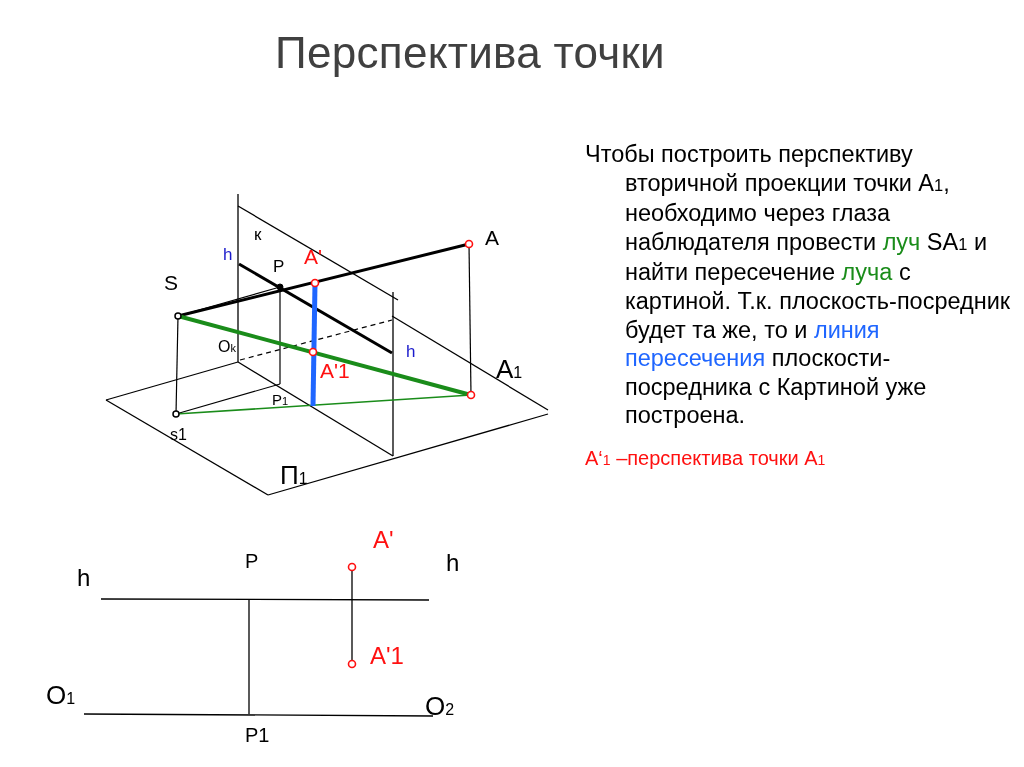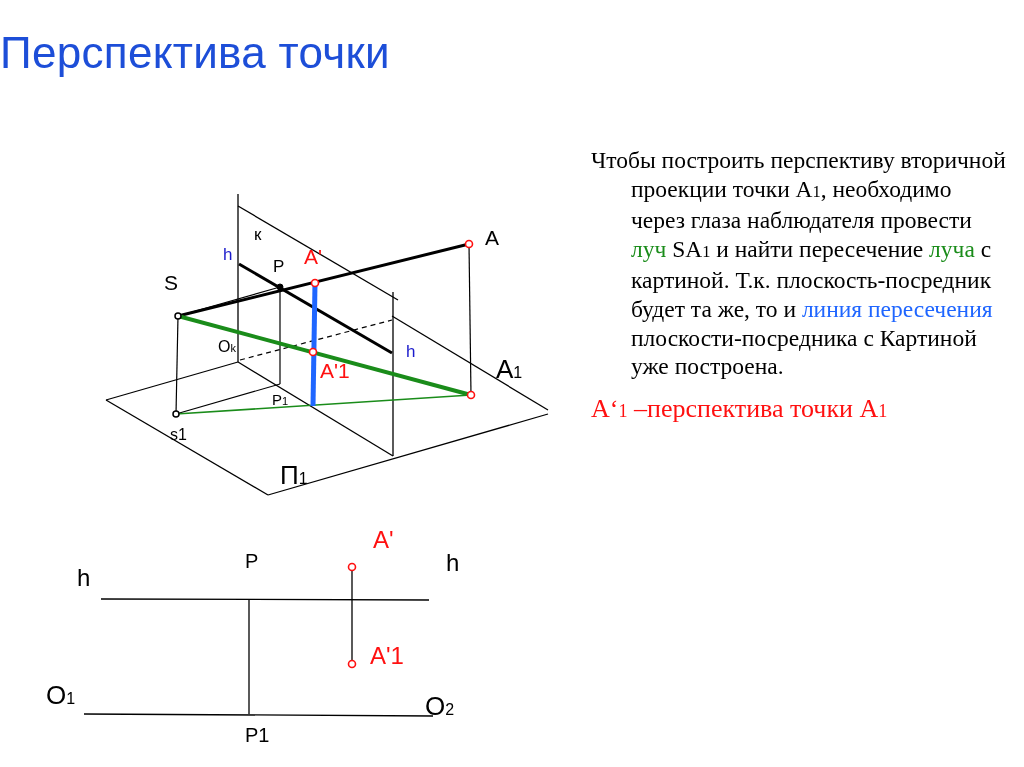--- a/index.html
+++ b/index.html
@@ -1,25 +1,25 @@
 <!DOCTYPE html>
 <html><head>
 <meta charset="utf-8">
 <style>
   html, body { margin: 0; padding: 0; background: #ffffff; }
   body { width: 1024px; height: 767px; position: relative; overflow: hidden;
          font-family: "Liberation Sans", "DejaVu Sans", sans-serif; color: #000; }
-  .title { position: absolute; left: 0; width: 940px; top: 28px; 
-           font-size: 44px; color: #1d4ed8; letter-spacing: 0.3px; }
+  .title { position: absolute; left: 0; width: 940px; top: 28px; text-align: center;
+           font-size: 44px; color: #404040; letter-spacing: 0.3px; }
   svg.diagram { position: absolute; left: 0; top: 0; }
   .text-panel { position: absolute; left: 585px; top: 140px; width: 430px;
                 font-size: 23.5px; line-height: 28.6px; }
-  .para { margin: 6px; padding-left: 40px; text-indent: -40px; font-family: Liberation Serif, serif; }
+  .para { margin: 0; padding-left: 40px; text-indent: -40px; }
   .para + .para { margin-top: 7px; }
-  .para.conclusion { font-size: 26px; margin-top: 14px; text-indent: 0; padding-left: 0; }
+  .para.conclusion { font-size: 20px; margin-top: 14px; text-indent: 0; padding-left: 0; }
   .sub { font-size: 0.7em; vertical-align: 0; }
   .lbl { font-family: "Liberation Sans", "DejaVu Sans", sans-serif; }
 </style>
 </head>
 <body>
 
 <div class="title">Перспектива точки</div>
 
 <svg class="diagram" width="1024" height="767" viewBox="0 0 1024 767" xmlns="http://www.w3.org/2000/svg">
 

